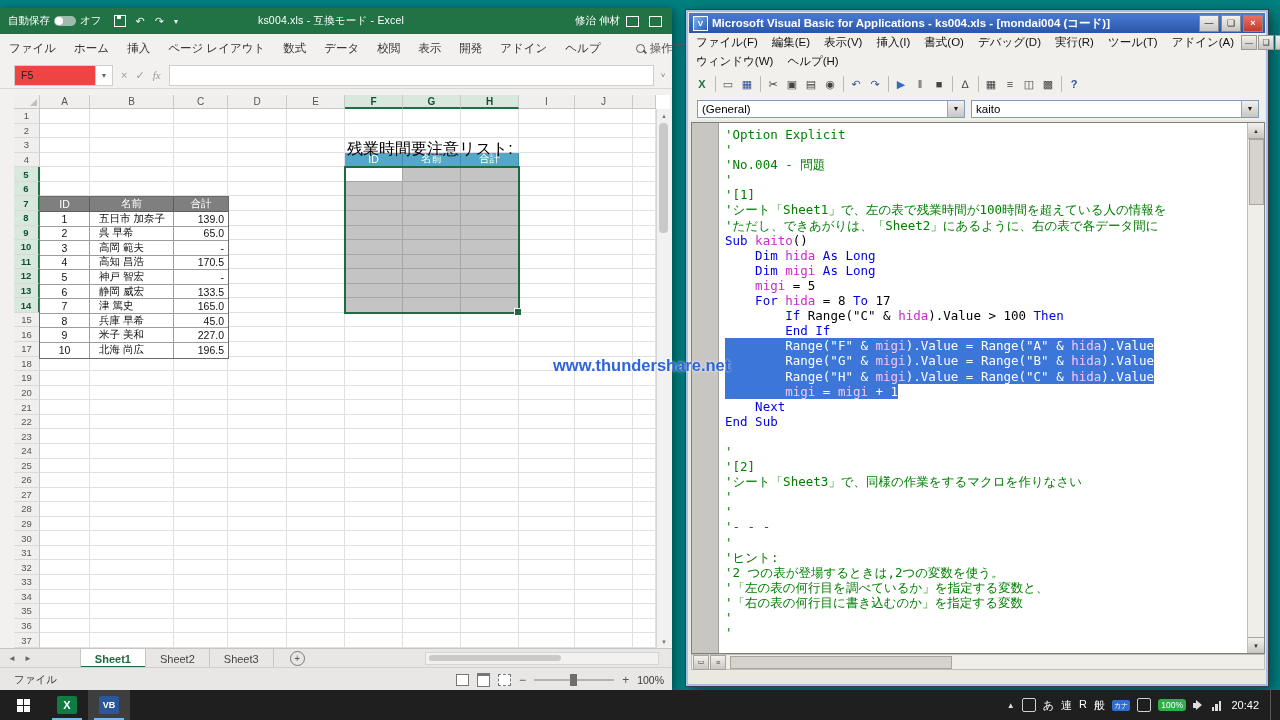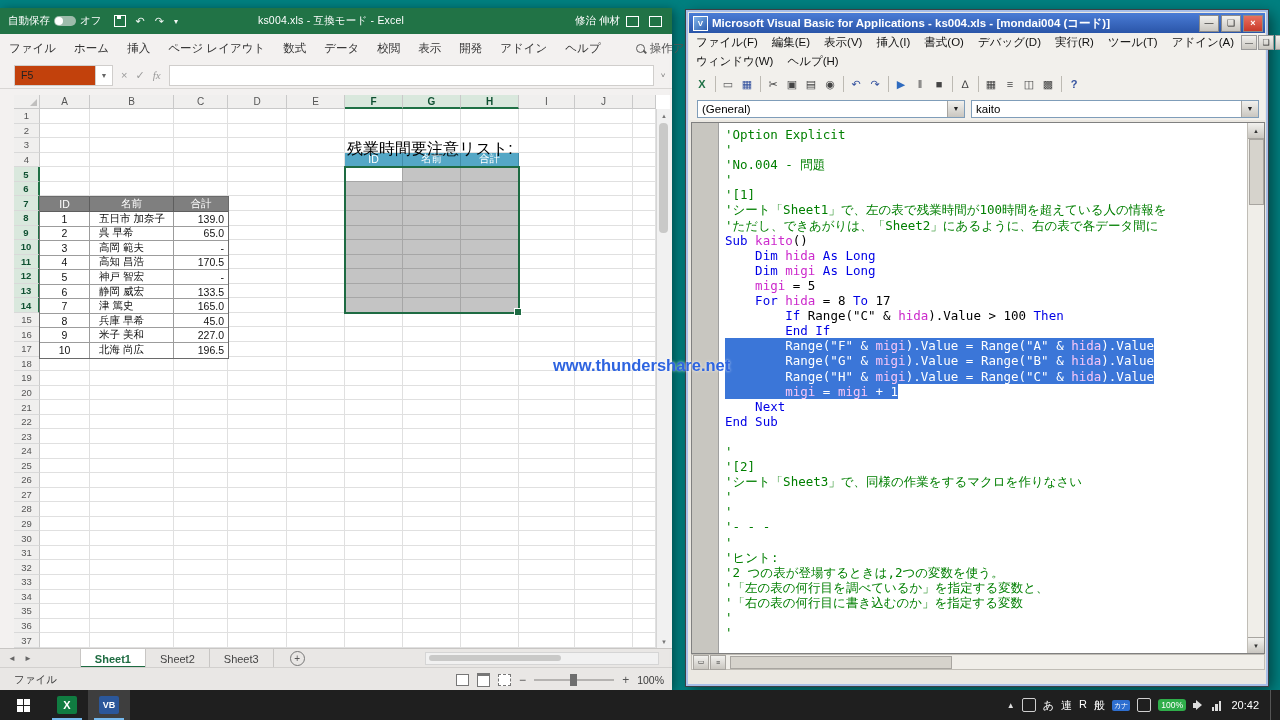--- a/index.html
+++ b/index.html
@@ -21,21 +21,21 @@
   .sq-icon{width:11px;height:9px;border:1px solid #fff;margin-right:10px;}
   .xl-ribbon{position:absolute;left:0;top:26px;width:100%;height:28px;background:#F3F1F0;
     display:flex;align-items:center;font-size:11.5px;color:#333;border-bottom:1px solid #E2E0DE;}
   .xl-tab{padding:0 9px;white-space:nowrap;}
   .xl-assist{display:flex;align-items:center;gap:5px;margin-left:26px;color:#555;white-space:nowrap;}
   .mag{width:7px;height:7px;border:1.5px solid #5A5A5A;border-radius:50%;position:relative;display:inline-block;}
   .mag::after{content:"";position:absolute;width:4px;height:1.5px;background:#5A5A5A;transform:rotate(45deg);right:-3px;bottom:-1px;}
   .ribbon-chev{margin-left:auto;margin-right:10px;color:#666;font-size:9px;}
   .xl-formula{position:absolute;left:0;top:54px;width:100%;height:26px;background:#F3F1F0;
     display:flex;align-items:center;border-bottom:1px solid #D8D6D4;}
-  .namebox{width:74px;height:19px;background:#c2410c;border:1px solid #D0CECC;margin-left:14px;
+  .namebox{width:74px;height:19px;background:#ef4444;border:1px solid #D0CECC;margin-left:14px;
     font-size:10.5px;display:flex;align-items:center;padding-left:6px;color:#222;}
   .nb-arrow{width:16px;height:19px;border:1px solid #D0CECC;border-left:none;background:#fff;
     font-size:7px;color:#666;display:flex;align-items:center;justify-content:center;}
   .fx-group{display:flex;align-items:center;gap:8px;margin:0 8px;color:#9A9A9A;font-size:11px;}
   .fx{font-style:italic;font-family:"Liberation Serif",serif;}
   .fml-input{flex:1;height:19px;background:#fff;border:1px solid #D0CECC;font-size:10.5px;}
   .fml-chev{width:18px;color:#777;font-size:8px;text-align:center;}
   
   #grid-area{position:absolute;left:14px;top:87px;width:656px;height:553px;background:#fff;}
   #colheads{position:absolute;left:0;top:0;height:14px;display:flex;font-size:10px;color:#555;}

